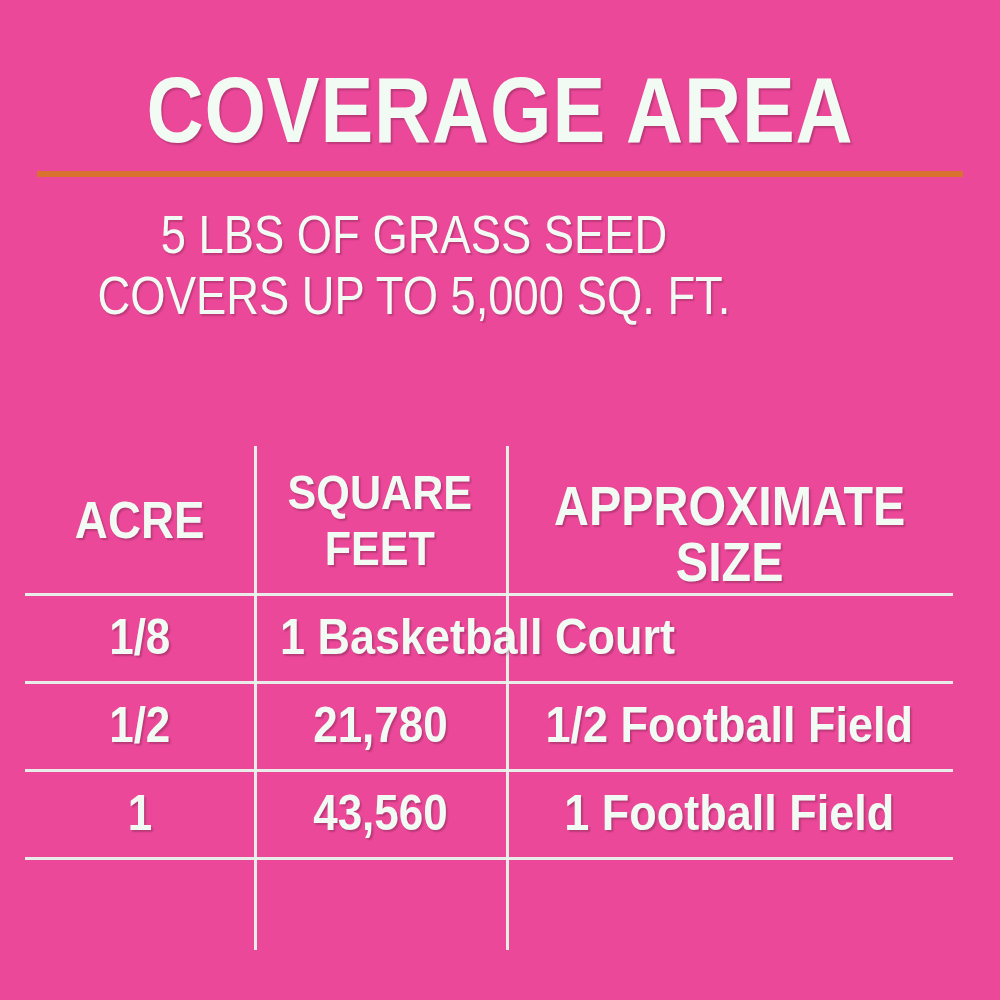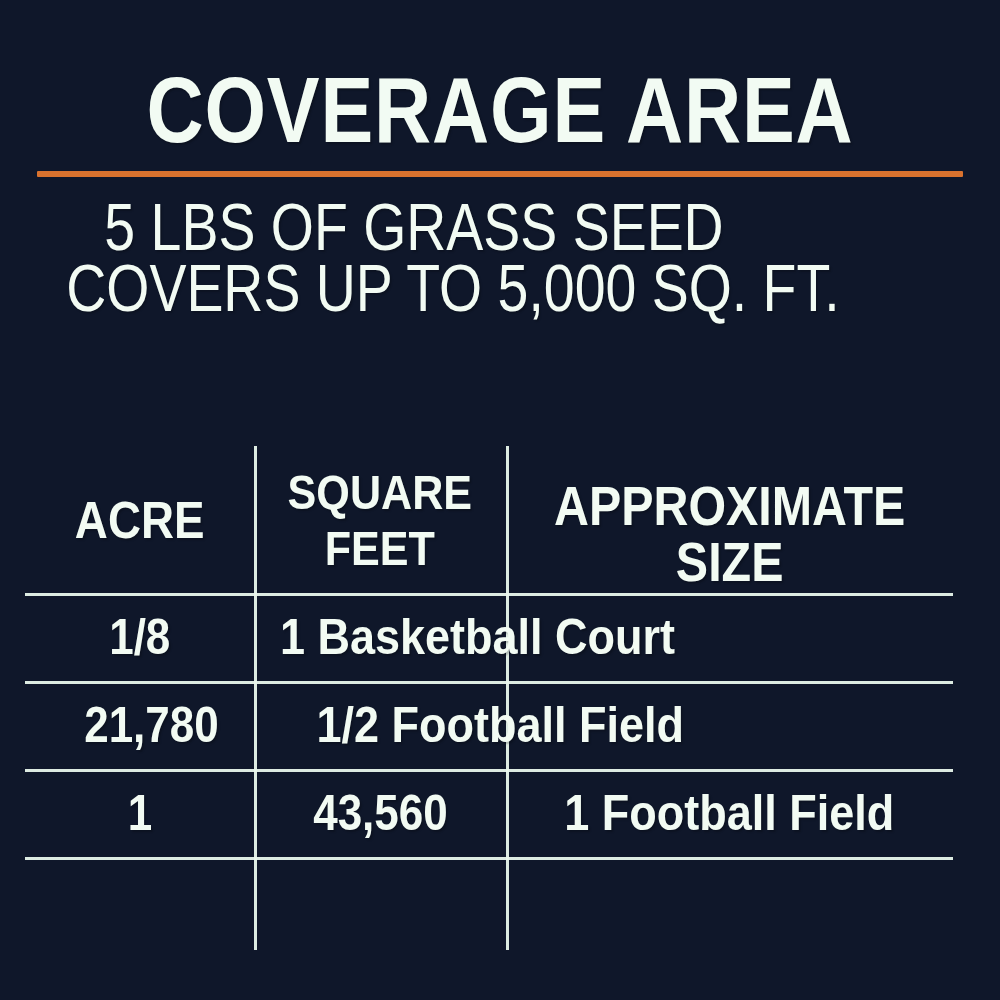--- a/index.html
+++ b/index.html
@@ -13,21 +13,21 @@
     height: 1000px;
     overflow: hidden;
     font-family: "Liberation Sans", "DejaVu Sans", sans-serif;
     -webkit-font-smoothing: antialiased;
   }
 
   .panel {
     position: relative;
     width: 1000px;
     height: 1000px;
-    background: #0f172a;
+    background: #ec4899;
     box-sizing: border-box;
   }
 
   
   .header-block {
     position: absolute;
     left: 0;
     top: 0;
     width: 1000px;
   }
@@ -56,27 +56,27 @@
     top: 171px;
     width: 926px;
     height: 6px;
     background: #d9722e;
     border-radius: 1px;
   }
 
   .subtitle {
     position: absolute;
     left: 0;
-    top: 197px;
+    top: 204px;
     width: 828px;
     text-align: center;
     color: #f2fbf3;
     font-family: "Liberation Sans Narrow", "Liberation Sans", sans-serif;
     font-weight: 400;
-    font-size: 66px;
+    font-size: 54px;
     line-height: 61px;
     letter-spacing: 0px;
     text-shadow: 2px 2px 2px rgba(0,0,0,0.20);
   }
   .subtitle .sub-line {
     display: block;
     transform: scaleX(0.84);
     transform-origin: center center;
     white-space: nowrap;
   }
@@ -232,20 +232,25 @@
         </div>
         <div class="cell c-size">
           <div class="cell-body">
               <span class="bl">1 Basketball Court</span>
             </div>
         </div>
       </div>
 
 
       <div class="row row-body">
+        <div class="cell c-acre">
+          <div class="cell-body">
+              <span class="bl">1/2</span>
+            </div>
+        </div>
         <div class="cell c-sqft">
           <div class="cell-body">
               <span class="bl">21,780</span>
             </div>
         </div>
         <div class="cell c-size">
           <div class="cell-body">
               <span class="bl">1/2 Football Field</span>
             </div>
         </div>

